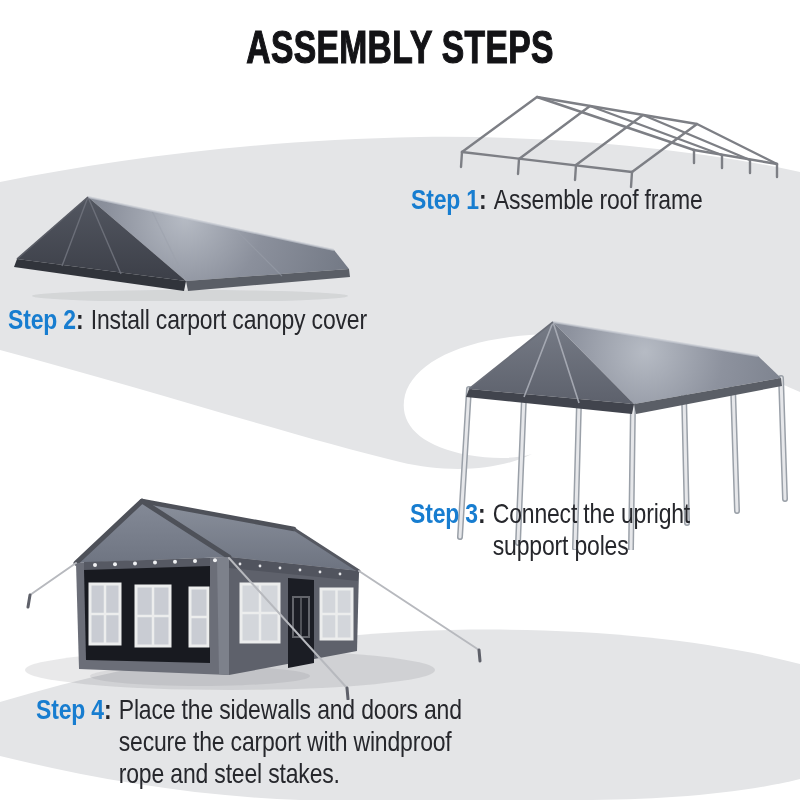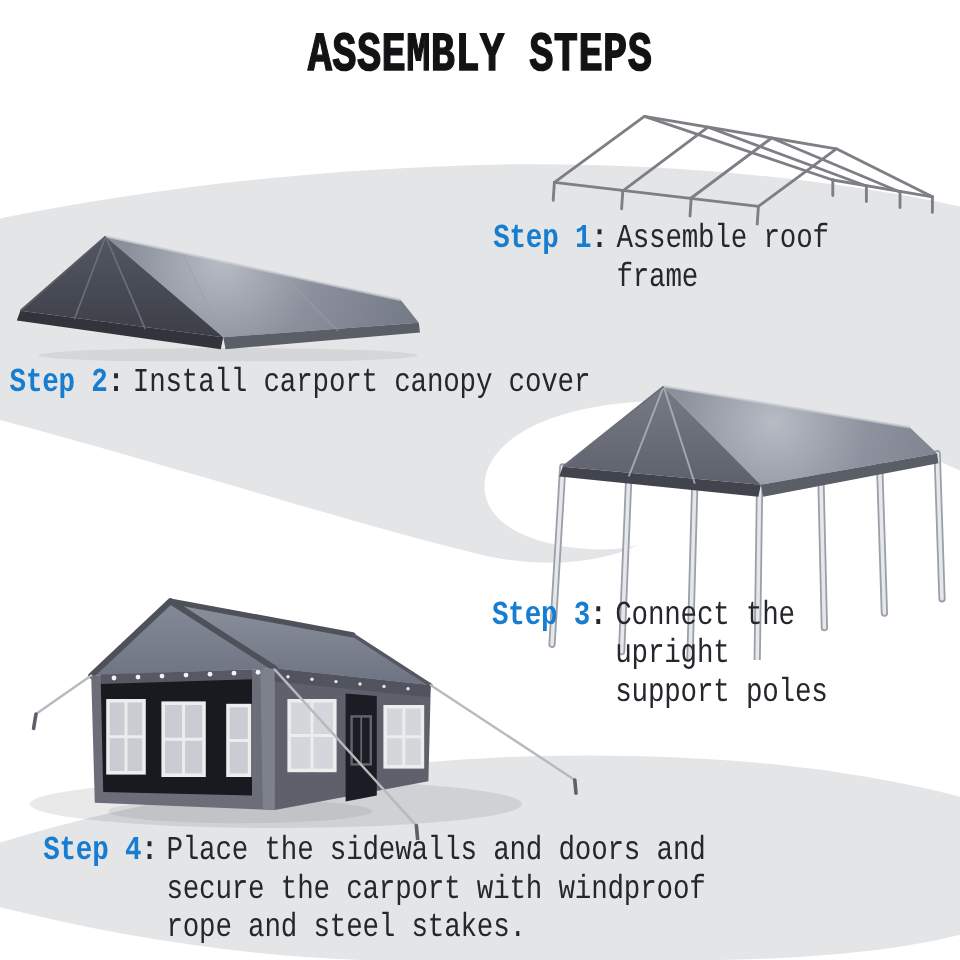--- a/index.html
+++ b/index.html
@@ -1,18 +1,18 @@
 <!DOCTYPE html>
 <html><head>
 <meta charset="utf-8">
 <style>
   html,body{margin:0;padding:0;background:#ffffff;}
   .canvas{
     position:relative;width:800px;height:800px;overflow:hidden;
-    background:#ffffff;font-family:Liberation Mono, monospace;
+    background:#ffffff;font-family:Liberation Sans, sans-serif;
   }
   .bg-swirl{position:absolute;left:0;top:0;width:800px;height:800px;}
   .illus{position:absolute;}
   .title{
     position:absolute;top:20px;left:0;width:800px;text-align:center;
     font-size:46px;font-weight:bold;color:#131316;
     -webkit-text-stroke:1.2px #131316;letter-spacing:0.5px;
     transform:scaleX(.73);
   }
   .step{

